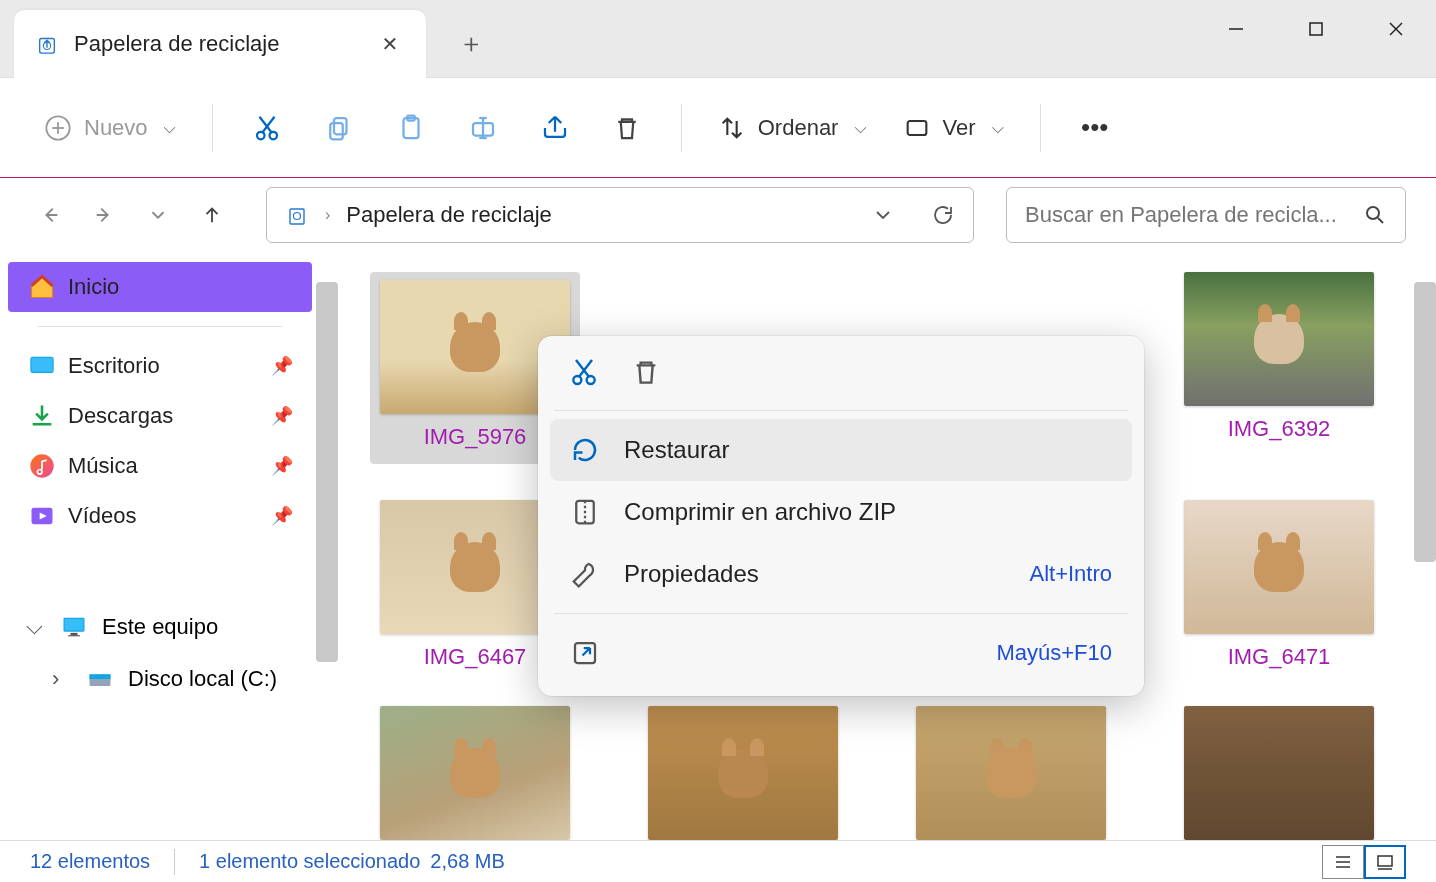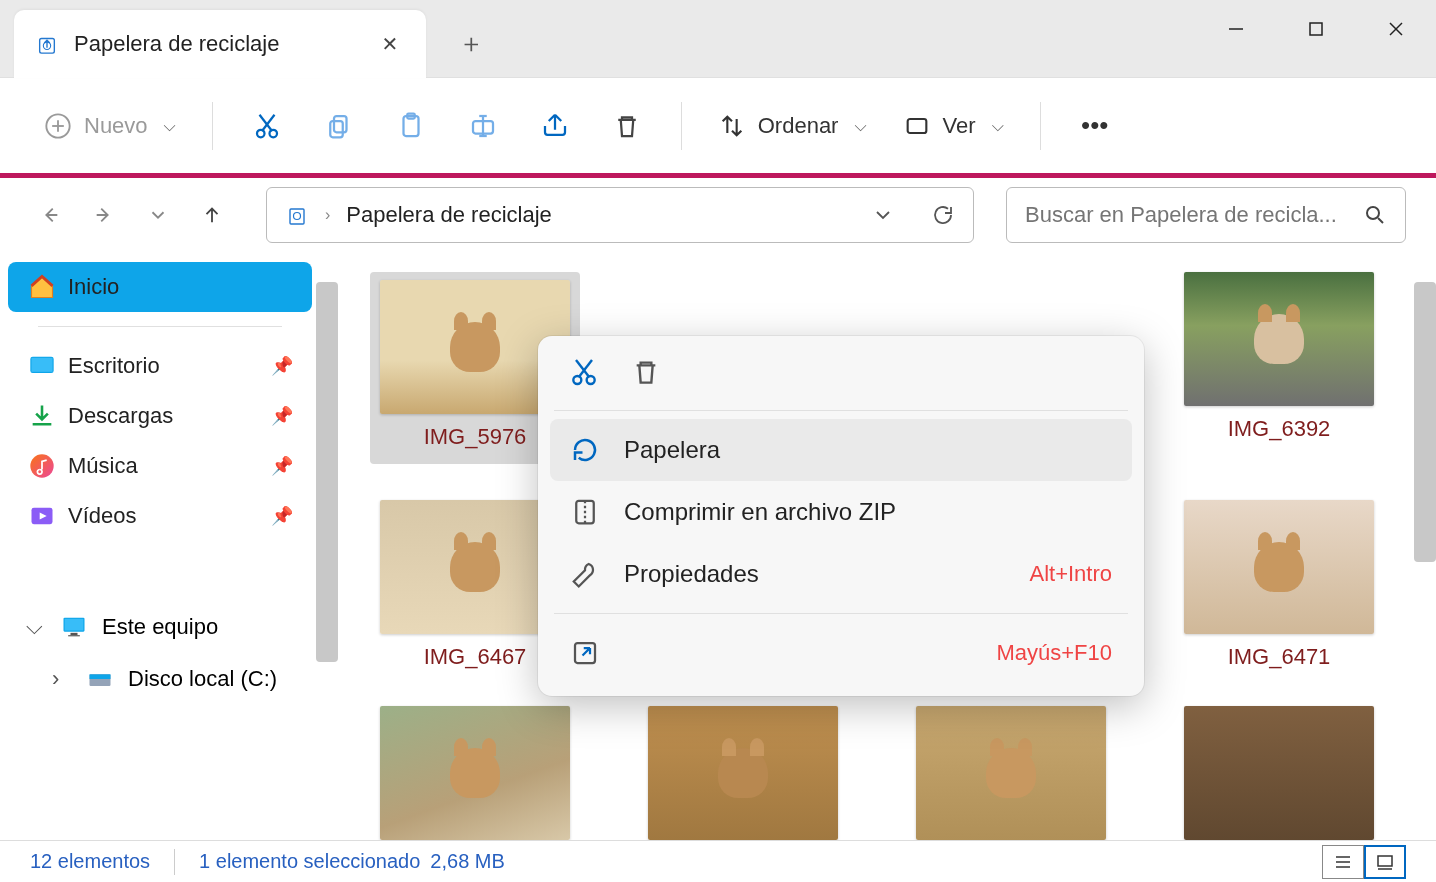--- a/index.html
+++ b/index.html
@@ -8,21 +8,21 @@
 .titlebar { height: 78px; background: #eaeaea; display: flex; align-items: flex-start; border-bottom: 1px solid #e0e0e0; }
 .tab { margin-top: 10px; margin-left: 14px; background: #fff; border-radius: 10px 10px 0 0; height: 68px; display: flex; align-items: center; padding: 0 22px; gap: 16px; box-shadow: 0 -1px 3px rgba(0,0,0,0.05); }
 .tab svg { width: 22px; height: 22px; }
 .tab .title { font-size: 22px; color: #222; }
 .tab .close { margin-left: 80px; font-size: 20px; color: #444; padding: 6px; }
 .newtab { display: flex; align-items: center; justify-content: center; width: 50px; height: 50px; margin-top: 18px; margin-left: 20px; font-size: 26px; color: #555; }
 .winbtns { margin-left: auto; display: flex; height: 50px; margin-top: 4px; }
 .winbtn { width: 80px; display: flex; align-items: center; justify-content: center; font-size: 22px; color: #222; }
 .winbtn svg { width: 18px; height: 18px; stroke: #222; stroke-width: 1.5; fill: none; }
 
-.toolbar { height: 100px; display: flex; align-items: center; padding: 0 30px; gap: 8px; border-bottom: 5px solid #be185d; }
+.toolbar { height: 100px; display: flex; align-items: center; padding: 0 30px; gap: 8px; border-bottom: 1px solid #be185d; }
 .tb-btn { display: flex; align-items: center; gap: 12px; padding: 10px 14px; border-radius: 6px; font-size: 22px; color: #666; }
 .tb-btn svg { width: 28px; height: 28px; }
 .tb-sep { width: 1px; height: 48px; background: #ddd; margin: 0 14px; }
 .tb-icon { width: 64px; height: 48px; display: flex; align-items: center; justify-content: center; }
 .tb-icon svg { width: 30px; height: 30px; }
 .chev { font-size: 16px; color: #666; margin-left: 4px; }
 
 .navrow { height: 74px; display: flex; align-items: center; padding: 0 30px; gap: 14px; }
 .navbtn { width: 40px; height: 40px; display: flex; align-items: center; justify-content: center; color: #888; }
 .navbtn svg { width: 22px; height: 22px; stroke: #888; stroke-width: 2; fill: none; }
@@ -31,47 +31,47 @@
 .addrbar .spacer { flex: 1; }
 .addrbar svg { width: 24px; height: 24px; stroke: #555; stroke-width: 1.8; fill: none; }
 .searchbox { width: 400px; height: 56px; border: 1px solid #bbb; border-radius: 6px; display: flex; align-items: center; padding: 0 18px; font-size: 22px; color: #888; margin-left: 18px; }
 .searchbox input { border: none; outline: none; flex: 1; font-size: 22px; color: #333; }
 .searchbox svg { width: 24px; height: 24px; stroke: #444; stroke-width: 2; fill: none; }
 
 .body { display: flex; height: calc(882px - 78px - 100px - 74px - 42px); }
 .sidebar { width: 320px; padding: 10px 8px; position: relative; }
 .side-scroll { position: absolute; right: -18px; top: 30px; width: 22px; height: 380px; background: #c8c8c8; border-radius: 4px; }
 .side-item { display: flex; align-items: center; gap: 14px; padding: 12px 18px 12px 60px; font-size: 22px; color: #222; border-radius: 4px; position: relative; }
-.side-item.active { background: #0ea5e9; border-radius: 8px; }
+.side-item.active { background: #8b5cf6; }
 .side-item svg, .side-item .ico { width: 28px; height: 28px; flex-shrink: 0; position:absolute; left:20px; }
 .pin { margin-left: auto; color: #777; font-size: 18px; }
 .side-sep { height: 1px; background: #e0e0e0; margin: 14px 30px; }
 .side-tree { display:flex; align-items:center; gap:14px; padding: 12px 18px; font-size:22px; }
 .side-tree svg { width: 28px; height: 28px; }
 .side-tree .chevron { width:20px; color:#555; }
 
 .content { flex: 1; position: relative; padding: 20px 40px 10px 50px; overflow: hidden; }
 .grid { display: flex; flex-wrap: wrap; gap: 36px 58px; align-content: flex-start; }
 .thumb { width: 210px; display: flex; flex-direction: column; align-items: center; gap: 10px; }
 .thumb.selected { background: #d8d8d8; padding: 8px 6px 14px; border-radius: 4px; }
 .thumb .img { width: 190px; height: 134px; background: linear-gradient(160deg,#9cb088,#b8a078 60%,#d8c8a8); border-radius: 2px; box-shadow: 0 1px 3px rgba(0,0,0,0.2); display:flex; align-items:center; justify-content:center; overflow:hidden; }
 .thumb .img .cat { width:50px; height:50px; background:#c89860; border-radius:50% 50% 40% 40%; position:relative; }
 .thumb .img .cat::before, .thumb .img .cat::after { content:''; position:absolute; top:-10px; width:14px; height:18px; background:#c89860; border-radius:50% 50% 0 0; }
 .thumb .img .cat::before { left:4px; } .thumb .img .cat::after { right:4px; }
-.thumb .label { font-size: 22px; color: #7f1d1d; }
+.thumb .label { font-size: 22px; color: #a21caf; }
 .content-scroll { position:absolute; right:0; top:30px; width:22px; height:280px; background:#c8c8c8; border-radius:4px; }
 
 .ctxmenu { position: absolute; left: 538px; top: 336px; width: 606px; background: #f7f7f7; border-radius: 14px; box-shadow: 0 10px 40px rgba(0,0,0,0.25), 0 0 0 1px rgba(0,0,0,0.06); padding: 12px; z-index: 100; }
 .ctx-row-icons { display: flex; gap: 30px; padding: 8px 18px 18px; }
 .ctx-row-icons svg { width: 32px; height: 32px; }
 .ctx-sep { height: 1px; background: #e0e0e0; margin: 0 4px 8px; }
 .ctx-item { display: flex; align-items: center; gap: 24px; padding: 16px 20px; border-radius: 8px; font-size: 24px; color: #222; }
 .ctx-item.hover { background: #eaeaea; }
 .ctx-item svg { width: 30px; height: 30px; flex-shrink:0; }
-.ctx-item .shortcut { margin-left: auto; color: #ef4444; font-size: 22px; }
+.ctx-item .shortcut { margin-left: auto; color: #1d4ed8; font-size: 22px; }
 
 .statusbar { height: 42px; border-top: 1px solid #ddd; display: flex; align-items: center; padding: 0 30px; font-size: 20px; color: #2860c0; gap: 10px; }
 .statusbar .sep { width:1px; height:26px; background:#ccc; margin: 0 14px; }
 .statusbar .viewbtns { margin-left:auto; display:flex; gap:0; }
 .statusbar .viewbtn { width:42px; height:34px; border:1px solid #888; display:flex; align-items:center; justify-content:center; }
 .statusbar .viewbtn.active { border:2px solid #0067c0; }
 .statusbar .viewbtn svg { width:20px; height:20px; stroke:#333; stroke-width:1.5; fill:none; }
 </style>
 </head>
 <body>
@@ -385,21 +385,21 @@
         </svg></div>
     <div><svg viewBox="0 0 24 24">
           <path d="M5 7 h14 M8 7 v-2 h8 v2 M7 7 l1 13 h8 l1-13" fill="none" stroke="#555" stroke-width="1.8"></path>
         </svg></div>
   </div>
   <div class="ctx-sep"></div>
   <div class="ctx-item hover">
     <svg viewBox="0 0 24 24">
         <path d="M4 12 a8 8 0 1 1 3 6.2 M4 20 v-6 h6" fill="none" stroke="#0067c0" stroke-width="2"></path>
       </svg>
-    <span>Papelera</span>
+    <span>Restaurar</span>
   </div>
   <div class="ctx-item">
     <svg viewBox="0 0 24 24">
         <rect x="5" y="3" width="14" height="18" rx="2" fill="none" stroke="#555" stroke-width="1.8"></rect>
         <line x1="12" y1="3" x2="12" y2="21" stroke="#555" stroke-width="1.8" stroke-dasharray="2 2"></line>
       </svg>
     <span>Comprimir en archivo ZIP</span>
   </div>
   <div class="ctx-item">
     <svg viewBox="0 0 24 24">

